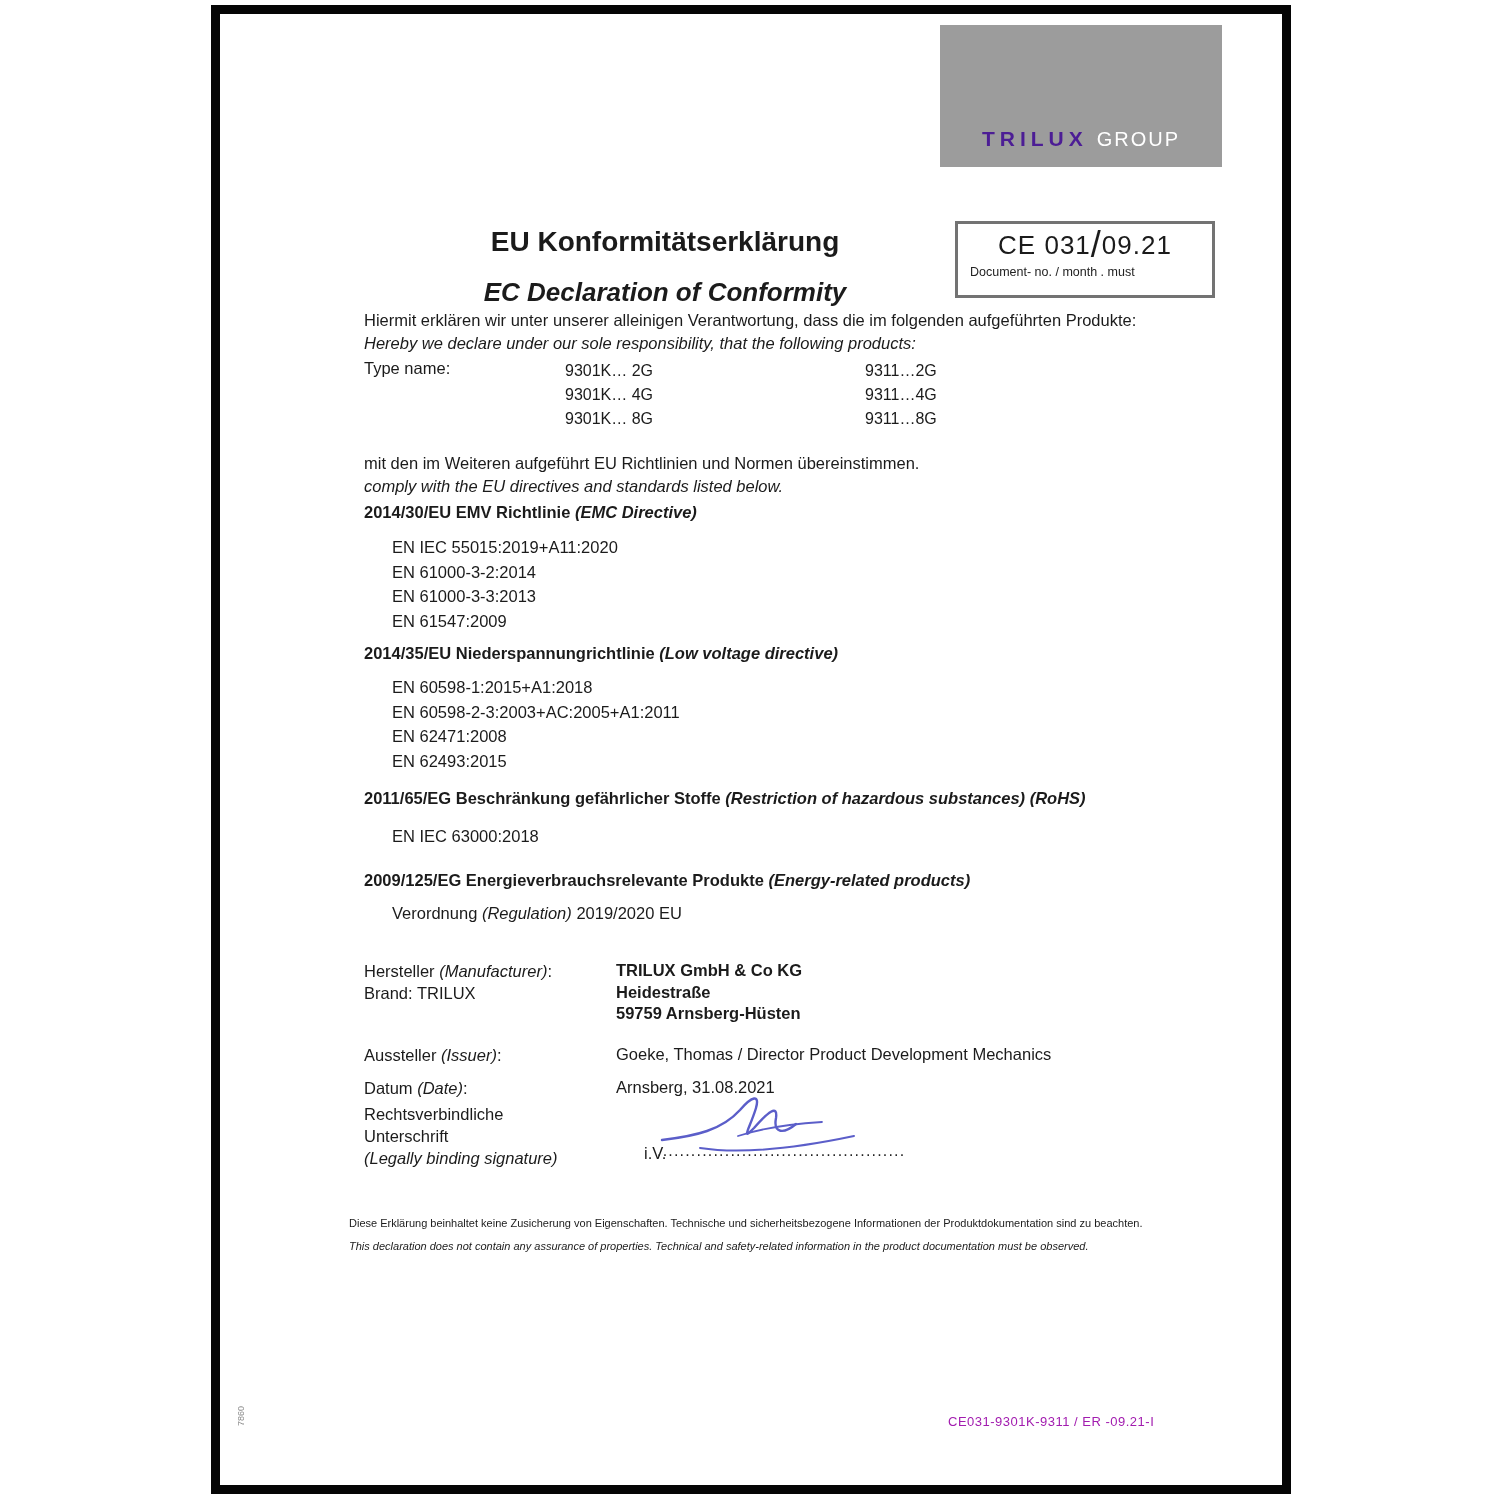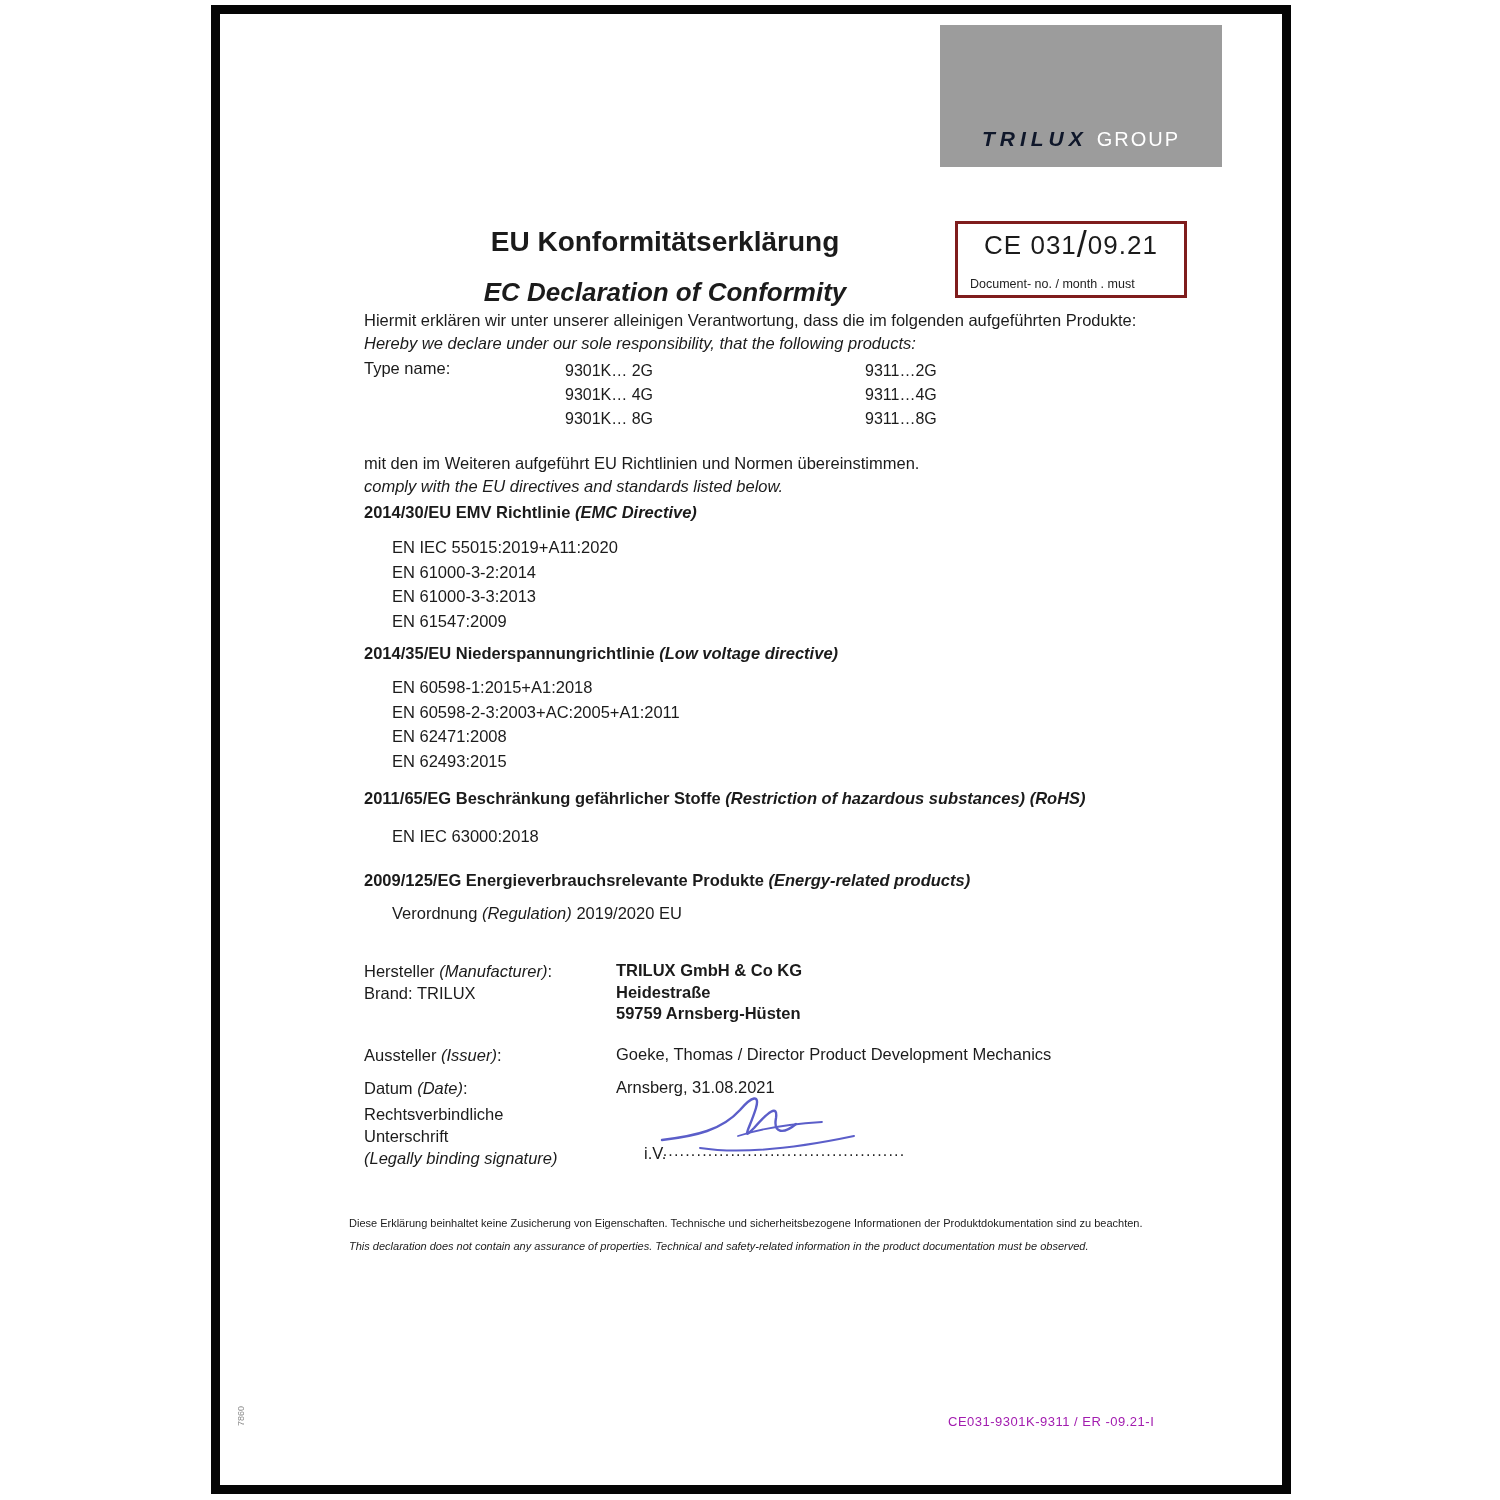--- a/index.html
+++ b/index.html
@@ -12,33 +12,33 @@
   }
   .abs { position:absolute; }
   .i  { font-style:italic; }
   .bi { font-style:italic; font-weight:bold; }
 
   
   .logo-box {
     left:720px; top:11px; width:282px; height:142px; background:#9c9c9c;
     display:flex; align-items:flex-end; justify-content:center; padding-bottom:16px;
   }
-  .logo-brand { color:#0f172a; font-weight:bold; font-size:21px; letter-spacing:5px;font-style:italic; }
+  .logo-brand { color:#4c1d95; font-weight:bold; font-size:21px; letter-spacing:5px; }
   .logo-suffix { color:#ffffff; font-weight:normal; font-size:20px; letter-spacing:2px; margin-left:9px; }
 
   
   .title { left:230px; top:212px; width:430px; text-align:center; }
   .t-de { font-size:28px; font-weight:bold; line-height:31px; }
   .t-en { font-size:26px; font-weight:bold; font-style:italic; line-height:30px;margin-top:20px; }
 
   
   .ce-box {
-    left:735px; top:207px; width:232px; height:77px; border:3px solid #7f1d1d;
+    left:735px; top:207px; width:260px; height:77px; border:3px solid #737373;
     display:flex; flex-direction:column; align-items:center; justify-content:space-between;
-    padding:4px 6px 4px 6px;
+    padding:4px 6px 16px 6px;
   }
   .ce-code { font-size:26px; letter-spacing:1px; line-height:34px; }
   .ce-slash { font-size:36px; font-weight:normal; vertical-align:-3px; }
   .ce-caption { font-size:12.5px; color:#222; align-self:flex-start; padding-left:6px; }
 
   .para { left:144px; font-size:16.5px; line-height:23px; }
   .intro { top:295px; width:880px; }
   .comply { top:438px; width:880px; }
 
   .typelabel { left:144px; top:345px; font-size:16.5px; }

